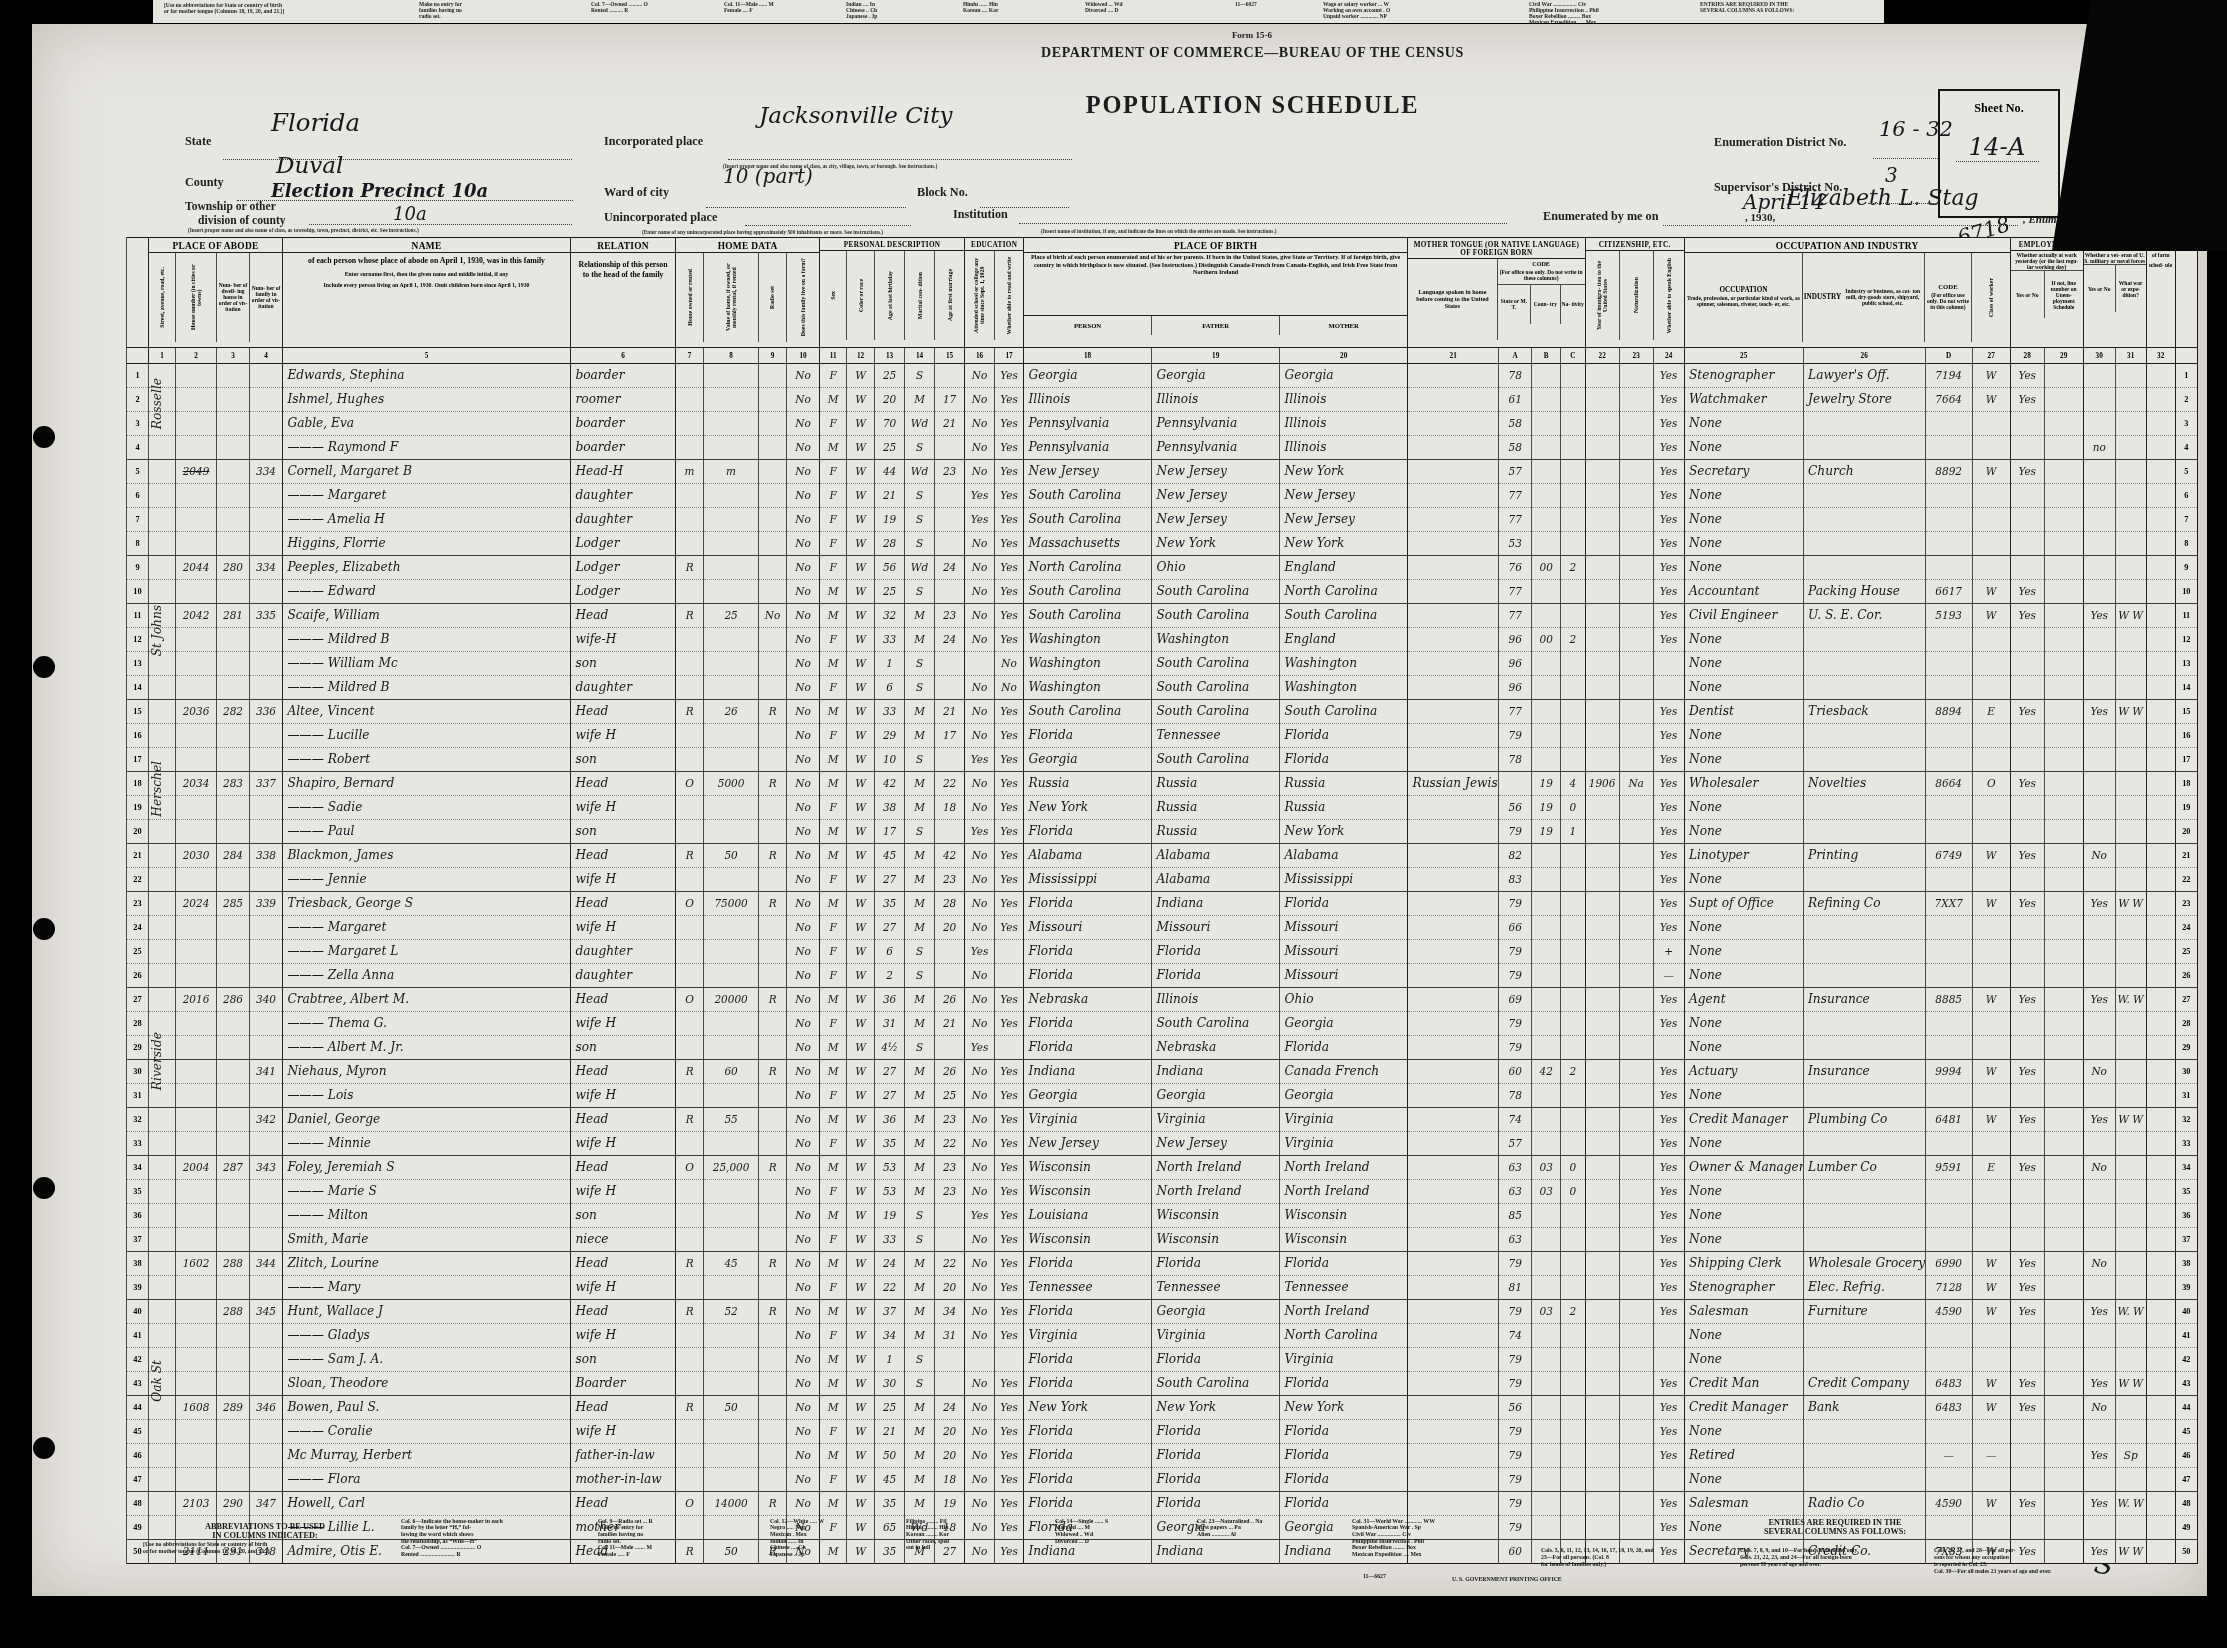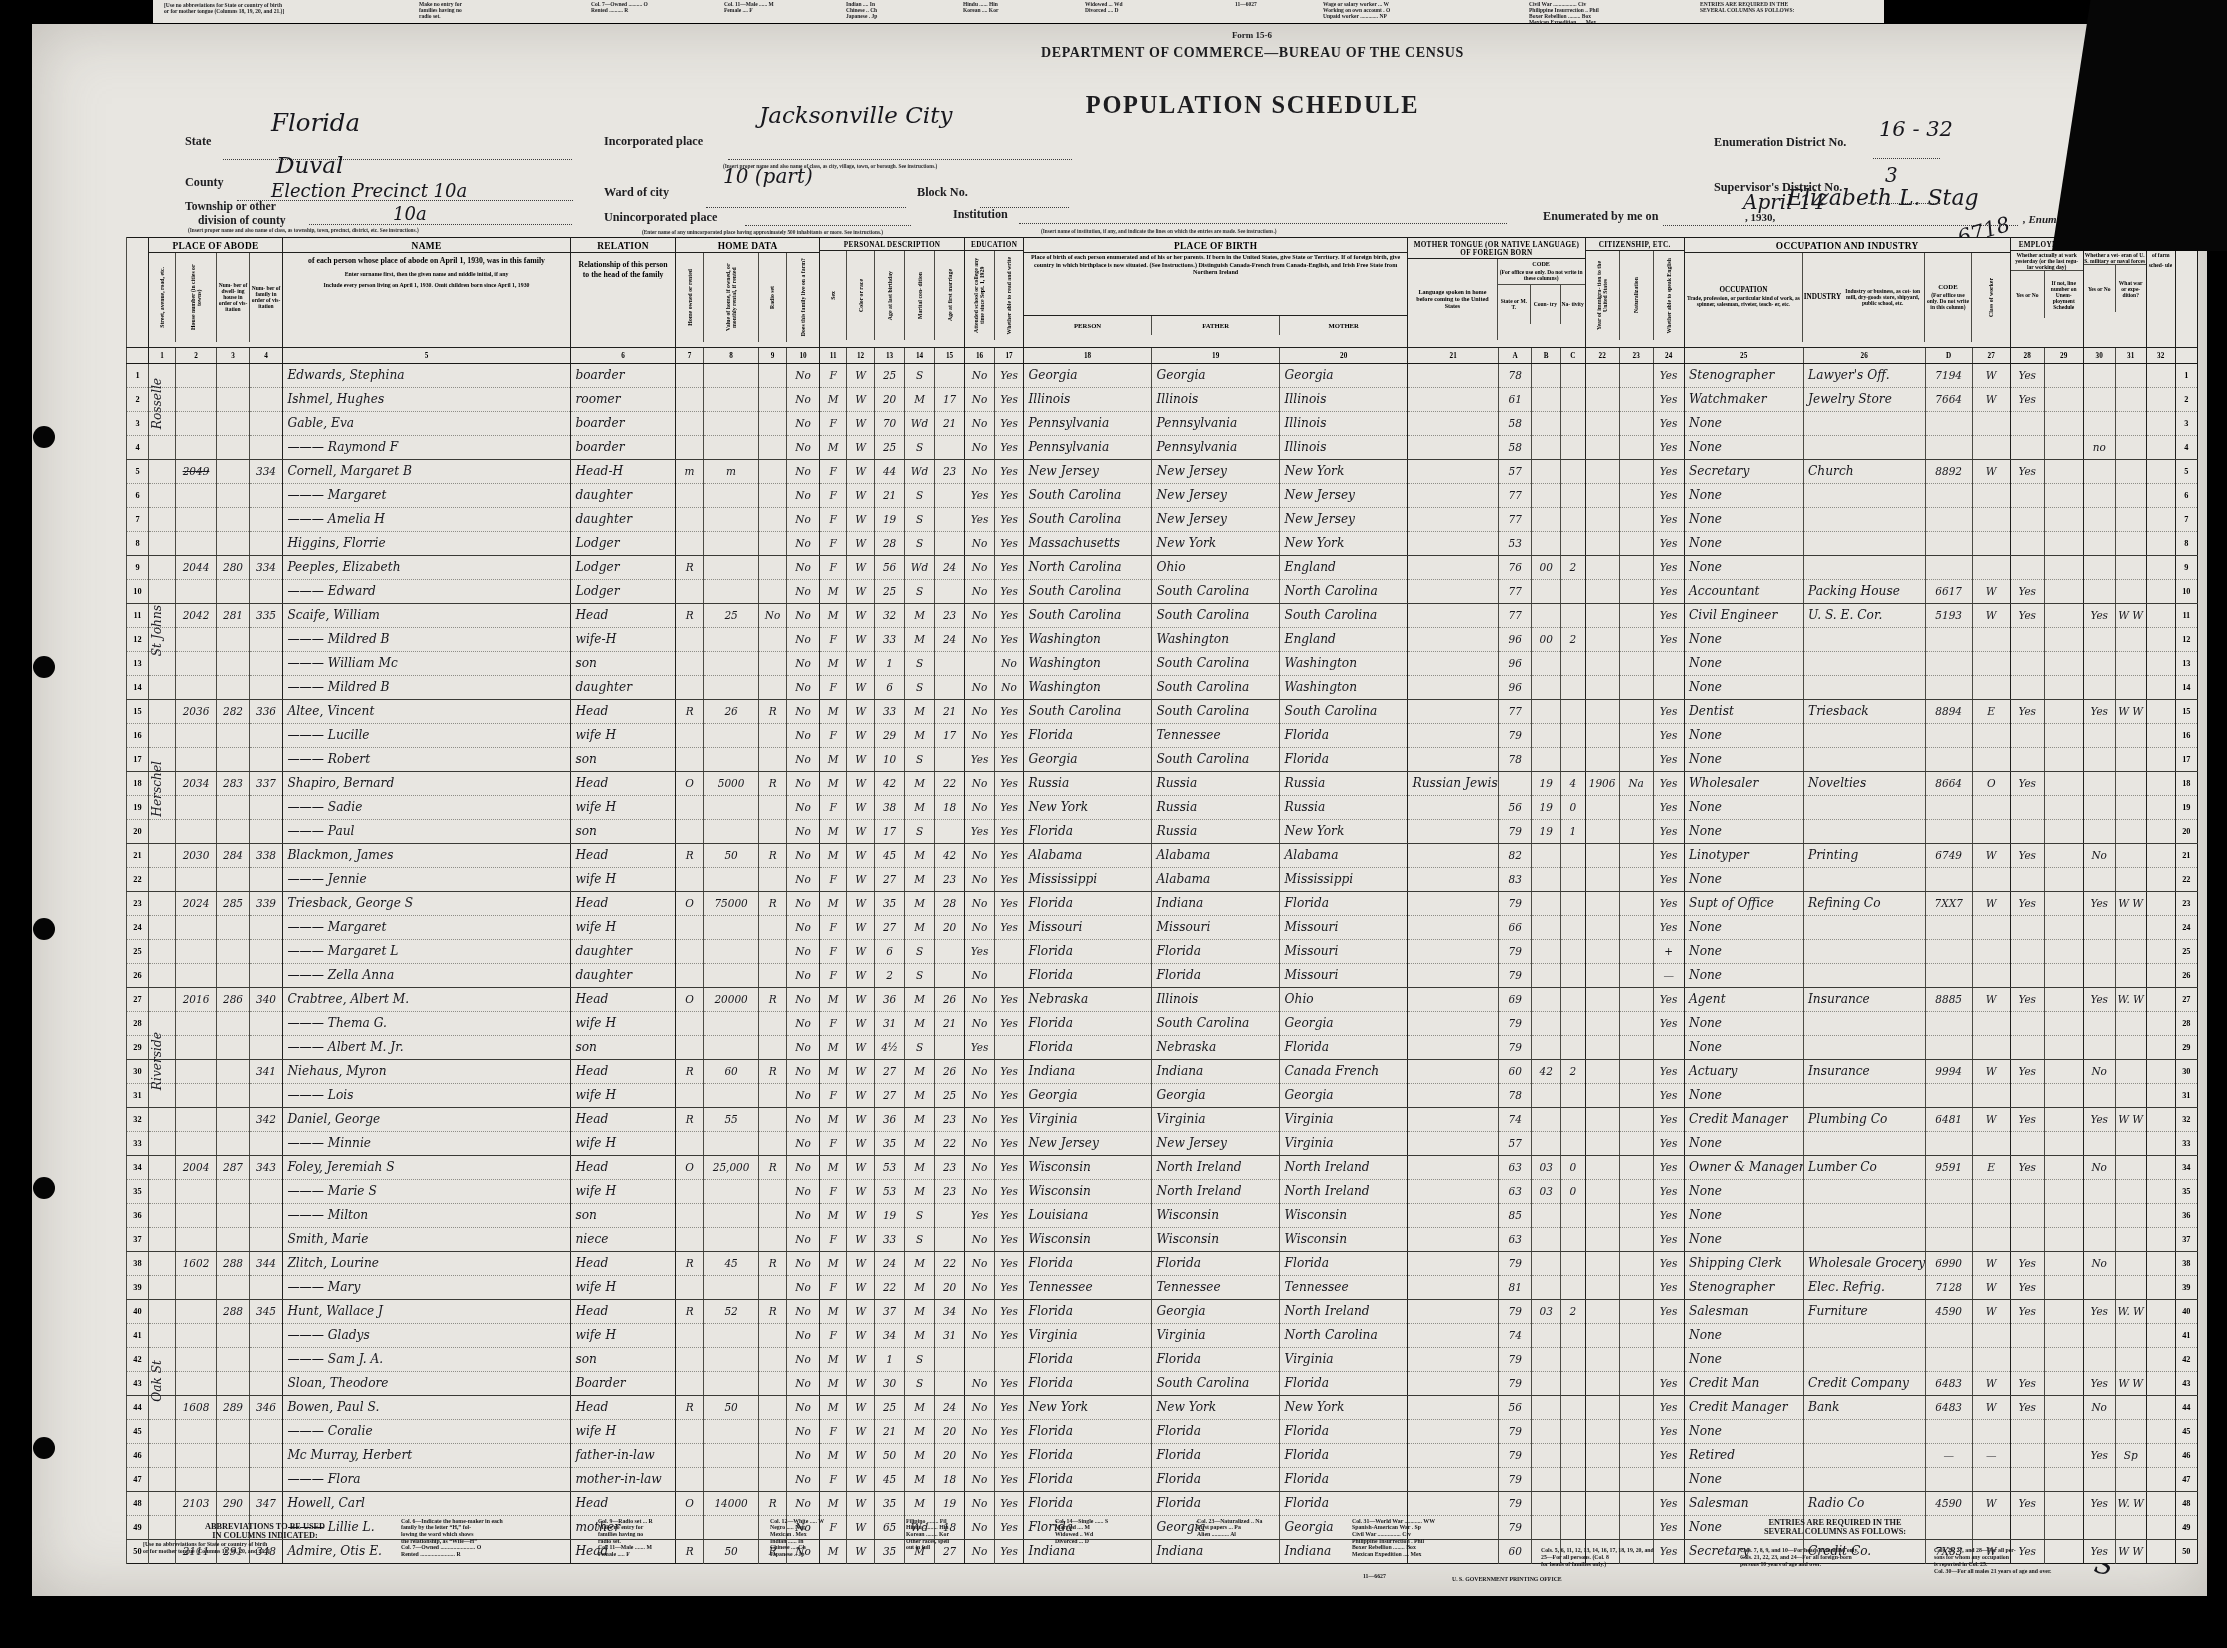--- a/index.html
+++ b/index.html
@@ -108,21 +108,21 @@
   <div class="lbl ctr abs" id="t-sched">POPULATION SCHEDULE</div>
 
   <div class="lbl" style="left:153px;top:110px;font-size:12.2px;">State</div>
   <div class="hwp" style="left:239px;top:84px;font-size:24.4px;">Florida</div>
   <div class="dots" style="left:191px;top:135px;width:349px;"></div>
 
   <div class="lbl" style="left:153px;top:151px;font-size:12.2px;">County</div>
   <div class="hwp" style="left:244px;top:128px;font-size:23px;">Duval</div>
   <div class="dots" style="left:205px;top:176px;width:336px;"></div>
 
-  <div class="hwp" style="left:239px;top:156px;font-size:18px;">Election Precinct 10a</div>
+  <div class="hwp" style="left:239px;top:156px;font-size:18px;font-weight:bold;">Election Precinct 10a</div>
   <div class="lbl" style="left:153px;top:176px;font-size:11.6px;">Township or other</div>
   <div class="lbl" style="left:166px;top:190px;font-size:11.6px;">division of county</div>
   <div class="hwp" style="left:361px;top:179px;font-size:18px;">10a</div>
   <div class="dots" style="left:277px;top:200px;width:263px;"></div>
   <div class="note" style="left:156px;top:203px;width:388px;">(Insert proper name and also name of class, as township, town, precinct, district, etc.   See instructions.)</div>
 
   <div class="lbl" style="left:572px;top:110px;font-size:12.2px;">Incorporated place</div>
   <div class="hwp" style="left:727px;top:78px;font-size:23px;">Jacksonville  City</div>
   <div class="dots" style="left:696px;top:135px;width:344px;"></div>
   <div class="note" style="left:691px;top:139px;width:355px;">(Insert proper name and also name of class, as city, village, town, or borough.   See instructions.)</div>
@@ -150,20 +150,24 @@
   <div class="lbl" style="left:1991px;top:189px;font-size:11px;font-style:italic;">, Enumerator.</div>
 
   <div class="lbl" style="left:1682px;top:111px;font-size:12.2px;">Enumeration District No.</div>
   <div class="hwp" style="left:1847px;top:93px;font-size:21px;">16 - 32</div>
   <div class="dots" style="left:1841px;top:134px;width:67px;"></div>
 
   <div class="lbl" style="left:1682px;top:156px;font-size:12.2px;">Supervisor's District No.</div>
   <div class="hwp" style="left:1853px;top:139px;font-size:20px;">3</div>
   <div class="dots" style="left:1836px;top:179px;width:72px;"></div>
 
+  <div id="sheetbox">
+    <div class="sl">Sheet No.</div>
+    <div class="sv hw">14-A</div>
+  </div>
   <div class="hwp" style="left:2058px;top:118px;font-size:23px;">77</div>
   <div class="hwp" style="left:1925px;top:195px;font-size:21px;transform:rotate(-16deg);">6718</div>
   <div class="hwp" style="left:2063px;top:1525px;font-size:27px;transform:rotate(14deg);">S</div>
 
   <div id="tablewrap">
     <table>
       <colgroup id="cg">
           <col style="width: 22px;">
           <col style="width: 27px;">
           <col style="width: 41px;">

